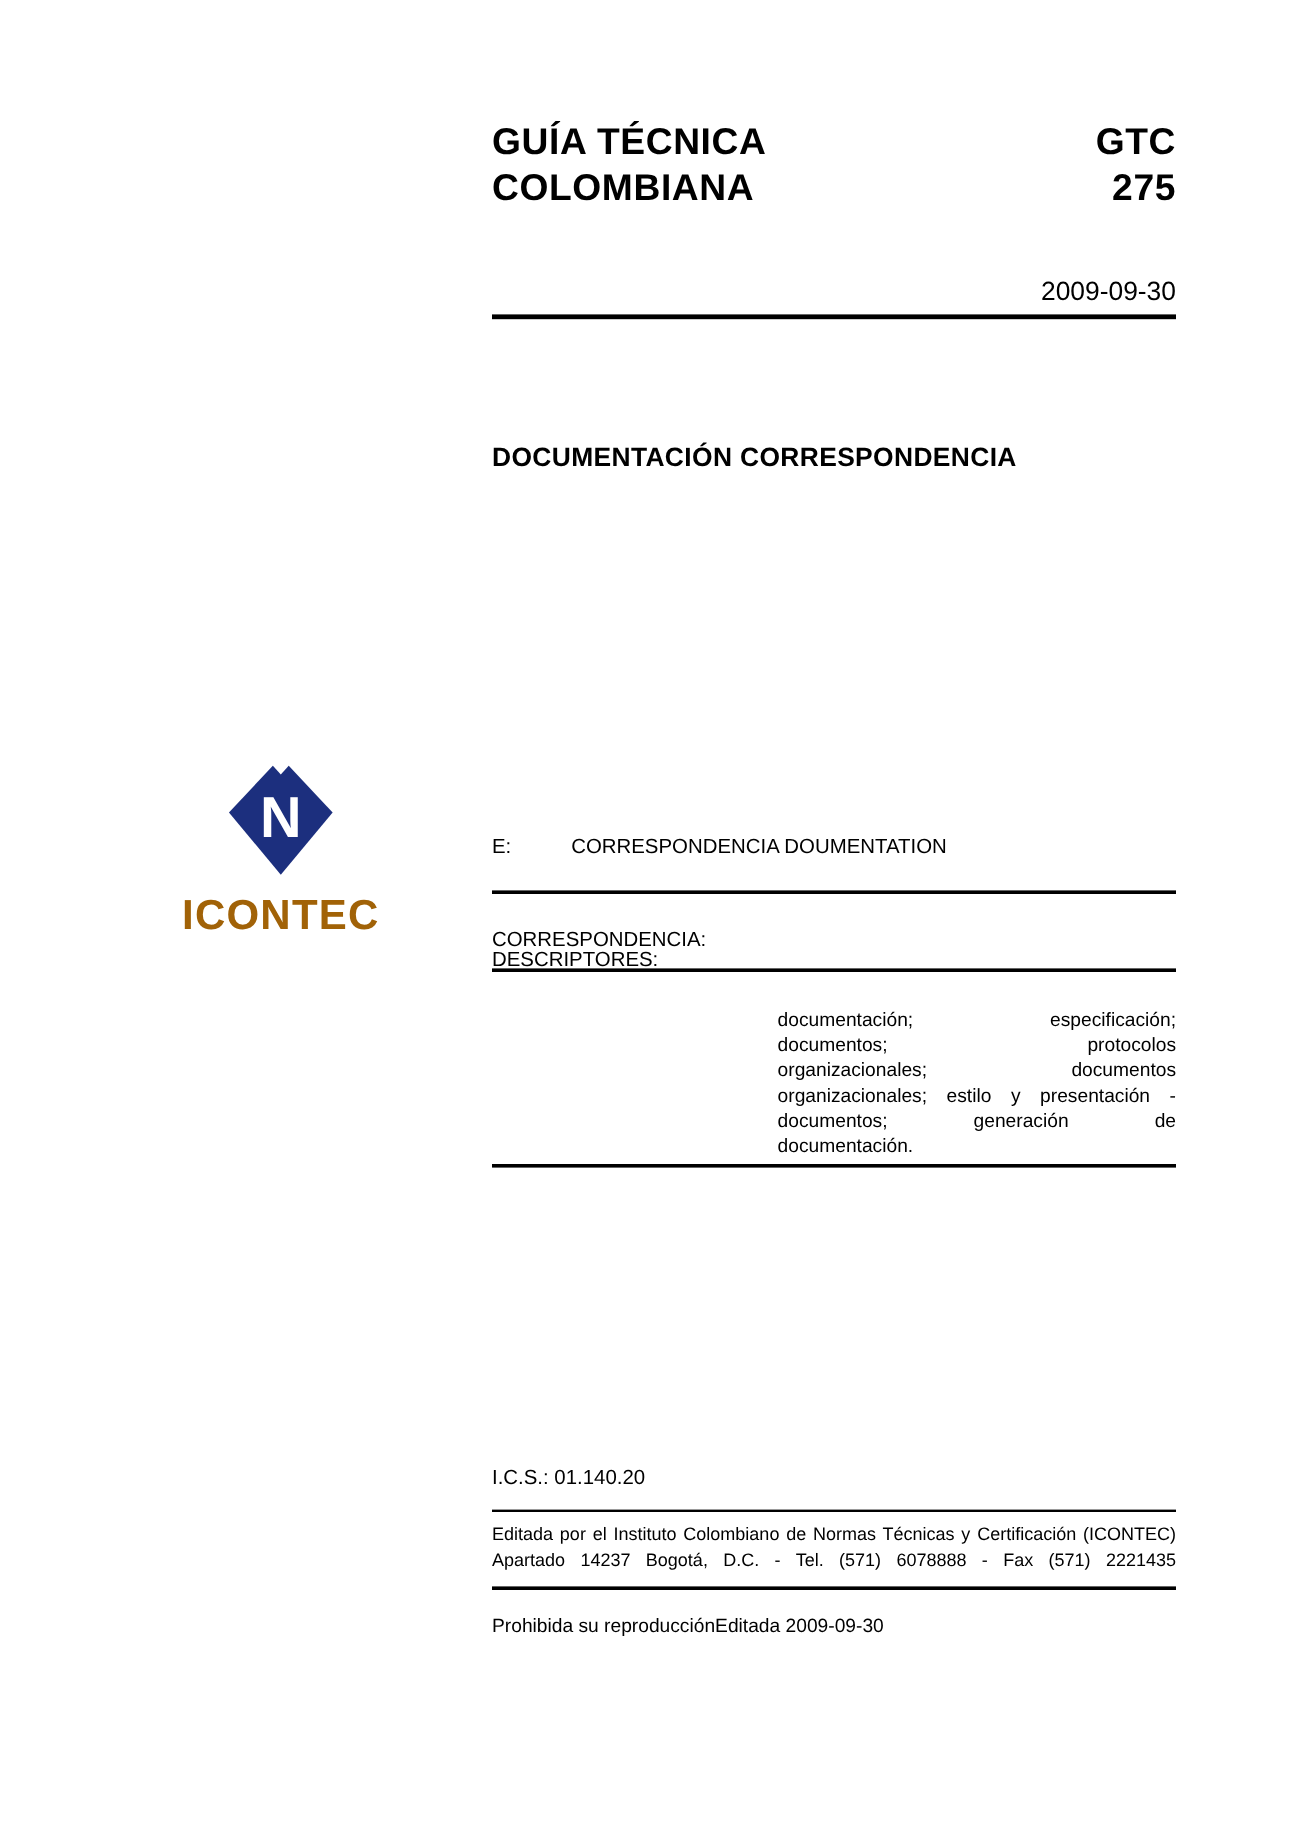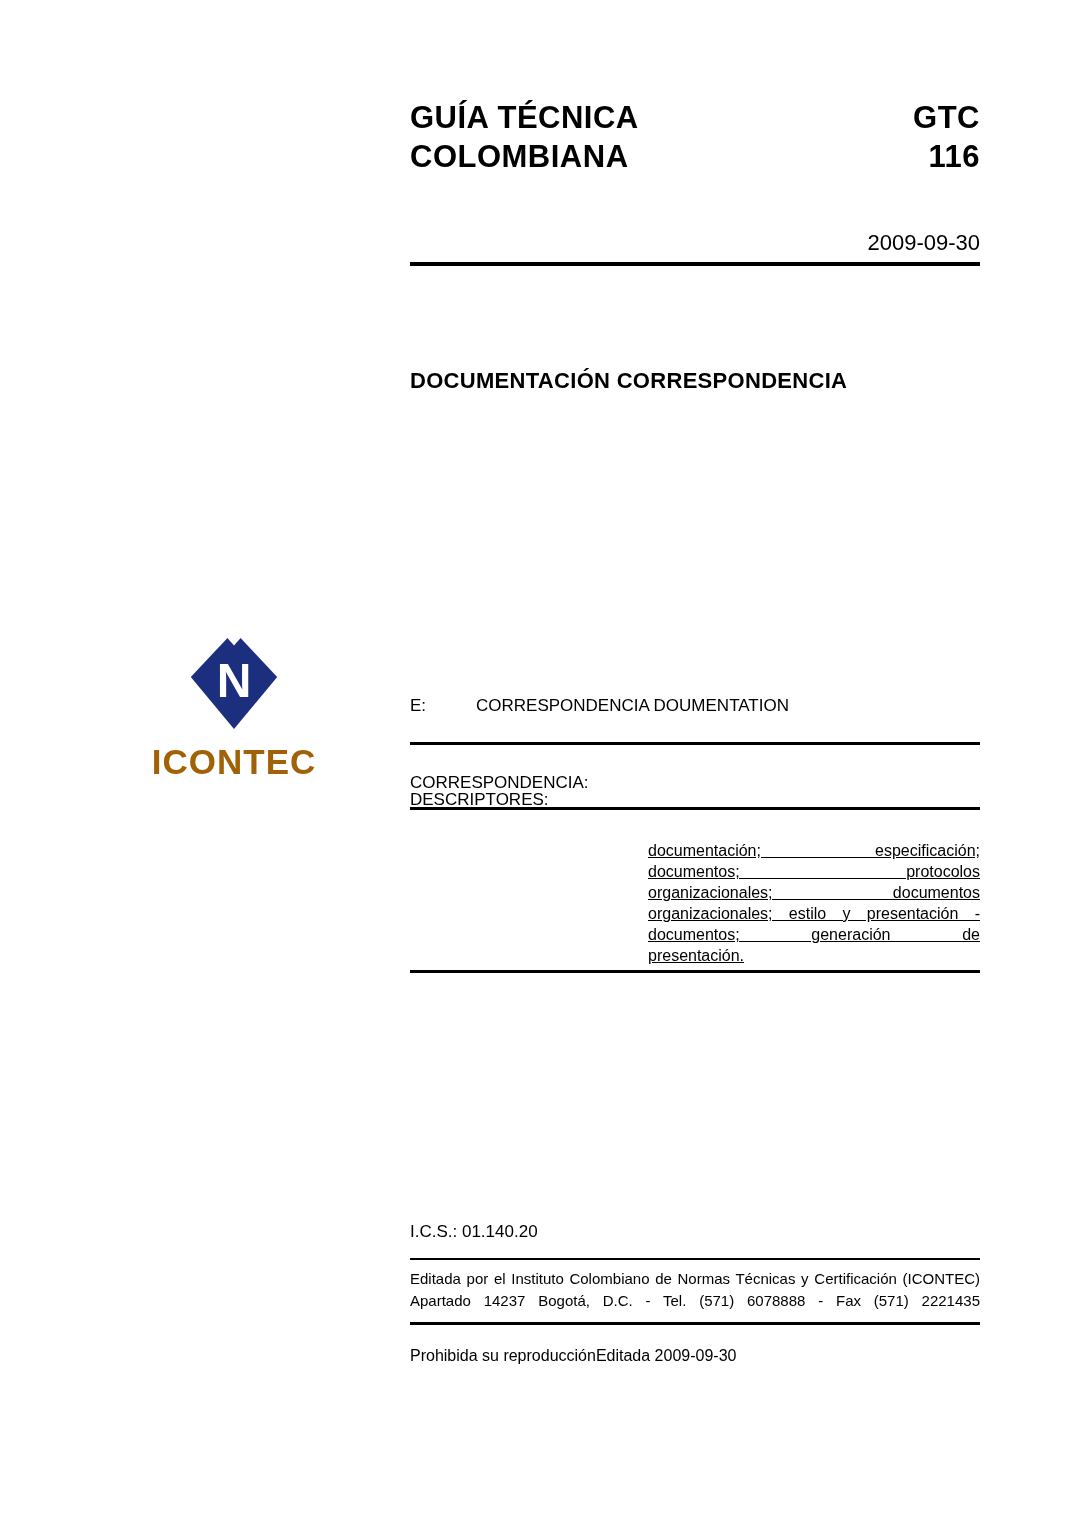--- a/index.html
+++ b/index.html
@@ -95,21 +95,20 @@
     top: 790px;
     font-size: 17px;
   }
   .desc-block {
     position: absolute;
     left: 648px;
     top: 840px;
     width: 332px;
     font-size: 16px;
     line-height: 21px;
-    text-decoration: underline;
   }
   .jline {
     text-align: justify;
     text-align-last: justify;
     white-space: nowrap;
     overflow: hidden;
   }
   .jline.last { text-align-last: left; }
 
   .ics {
@@ -142,21 +141,21 @@
 
 <div class="page">
 
   <div class="header">
     <div class="header-left">
       <div>GUÍA TÉCNICA</div>
       <div>COLOMBIANA</div>
     </div>
     <div class="header-right">
       <div>GTC</div>
-      <div>116</div>
+      <div>275</div>
     </div>
   </div>
 
   <div class="date">2009-09-30</div>
 
   <div class="rule rule-1"></div>
 
   <div class="doc-title">DOCUMENTACIÓN CORRESPONDENCIA</div>
 
   <div class="logo">
@@ -178,21 +177,21 @@
 
   <div class="rule rule-3"></div>
 
   <div class="desc-label">DESCRIPTORES:</div>
   <div class="desc-block">
     <div class="jline">documentación; especificación;</div>
     <div class="jline">documentos; protocolos</div>
     <div class="jline">organizacionales; documentos</div>
     <div class="jline">organizacionales; estilo y presentación -</div>
     <div class="jline">documentos; generación de</div>
-    <div class="jline last">presentación.</div>
+    <div class="jline last">documentación.</div>
   </div>
 
   <div class="rule rule-4"></div>
 
   <div class="ics">I.C.S.: 01.140.20</div>
 
   <div class="rule rule-5"></div>
 
   <div class="publisher">
     <div class="jline">Editada por el Instituto Colombiano de Normas Técnicas y Certificación (ICONTEC)</div>

